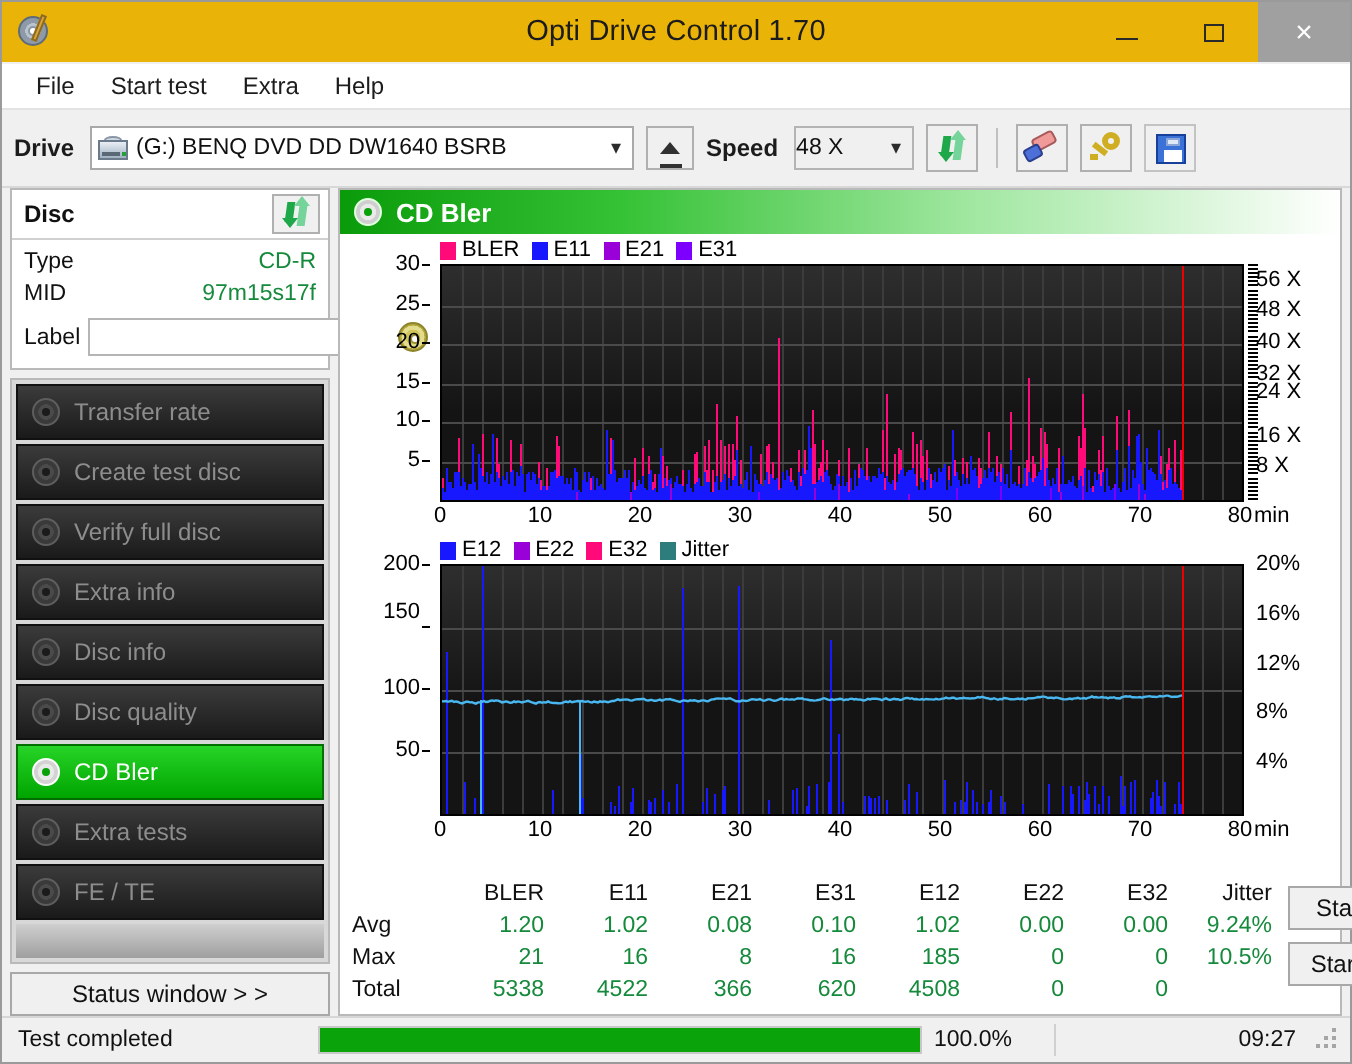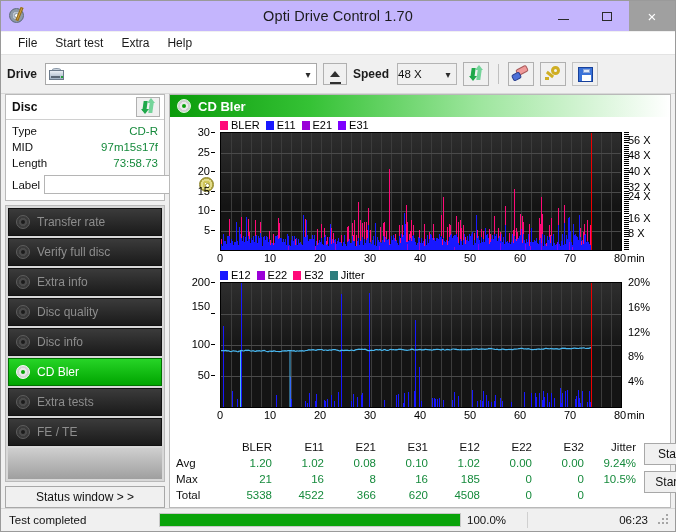--- a/index.html
+++ b/index.html
@@ -12,21 +12,21 @@
   }
   .window{
     position:relative;width:676px;height:532px;
     background:#f0f0f0;
     border:1px solid #9a9a9a;
     box-sizing:border-box;
     display:flex;flex-direction:column;
   }
   
   .titlebar{
-    height:30px;min-height:30px;background:#c4b5fd;
+    height:30px;min-height:30px;background:#eab308;
     display:flex;align-items:center;position:relative;
     border-bottom:1px solid #f0f0f0;
   }
   .app-icon{
     width:20px;height:18px;margin-left:6px;position:relative;
   }
   .app-icon .disc{
     position:absolute;left:2px;top:1px;width:15px;height:15px;border-radius:50%;
     background:radial-gradient(circle at 50% 50%, #ffffff 0 18%, #b9c4cf 19% 42%, #8e9aa8 43% 72%, #6e7b8a 73% 100%);
     border:1px solid #5d6b7a;box-sizing:border-box;
@@ -269,20 +269,21 @@
 
   <div class="toolbar">
     <div class="tb-label">Drive</div>
     <div class="combo drive">
       <div class="drv-ico">
         <div class="top"></div>
           <div class="body"></div>
           <div class="slot"></div>
           <div class="led"></div>
       </div>
+      <span>(G:)  BENQ DVD DD DW1640 BSRB</span>
       <span class="arrow">▾</span>
     </div>
     <div class="tbbtn eject">
       <div class="ejectin">
           <div class="tri"></div>
           <div class="bar"></div>
         </div>
     </div>
     <div class="tb-label">Speed</div>
     <div class="combo speed">
@@ -337,54 +338,54 @@
         </div>
         <div class="disc-rows">
           <div class="drow">
             <span class="k">Type</span>
             <span class="v">CD-R</span>
           </div>
           <div class="drow">
             <span class="k">MID</span>
             <span class="v">97m15s17f</span>
           </div>
-          <div class="drow">
-            <span class="k">Length</span>
-            <span class="v">73:58.73</span>
-          </div>
           <div class="label-row">
             <span class="k">Label</span>
             <input class="label-input" type="text" value="" style="">
             <div class="cd-btn">
               <div class="cd-glyph"></div>
             </div>
           </div>
         </div>
       </div>
 
       <div class="navlist">
         <div class="navbtn">
           <span class="nav-ico"></span>
           <span>Transfer rate</span>
         </div>
         <div class="navbtn">
           <span class="nav-ico"></span>
+          <span>Create test disc</span>
+        </div>
+        <div class="navbtn">
+          <span class="nav-ico"></span>
           <span>Verify full disc</span>
         </div>
         <div class="navbtn">
           <span class="nav-ico"></span>
           <span>Extra info</span>
         </div>
         <div class="navbtn">
           <span class="nav-ico"></span>
-          <span>Disc quality</span>
+          <span>Disc info</span>
         </div>
         <div class="navbtn">
           <span class="nav-ico"></span>
-          <span>Disc info</span>
+          <span>Disc quality</span>
         </div>
         <div class="navbtn active">
           <span class="nav-ico"></span>
           <span>CD Bler</span>
         </div>
         <div class="navbtn">
           <span class="nav-ico"></span>
           <span>Extra tests</span>
         </div>
         <div class="navbtn">
@@ -1401,21 +1402,21 @@
     </div>
   </div>
 
   <div class="statusbar">
     <div class="st-text">Test completed</div>
     <div class="progress">
       <div class="fill" style="width: 100%;"></div>
     </div>
     <div class="st-pct">100.0%</div>
     <div class="st-sep"></div>
-    <div class="st-time">06:23</div>
+    <div class="st-time">09:27</div>
     <div class="grip">
       <i style="left:8px;top:8px"></i>
         <i style="left:4px;top:8px"></i>
         <i style="left:8px;top:4px"></i>
       <i style="left:0px;top:8px"></i>
         <i style="left:4px;top:4px"></i>
         <i style="left:8px;top:0px"></i>
     </div>
   </div>
 </div>

